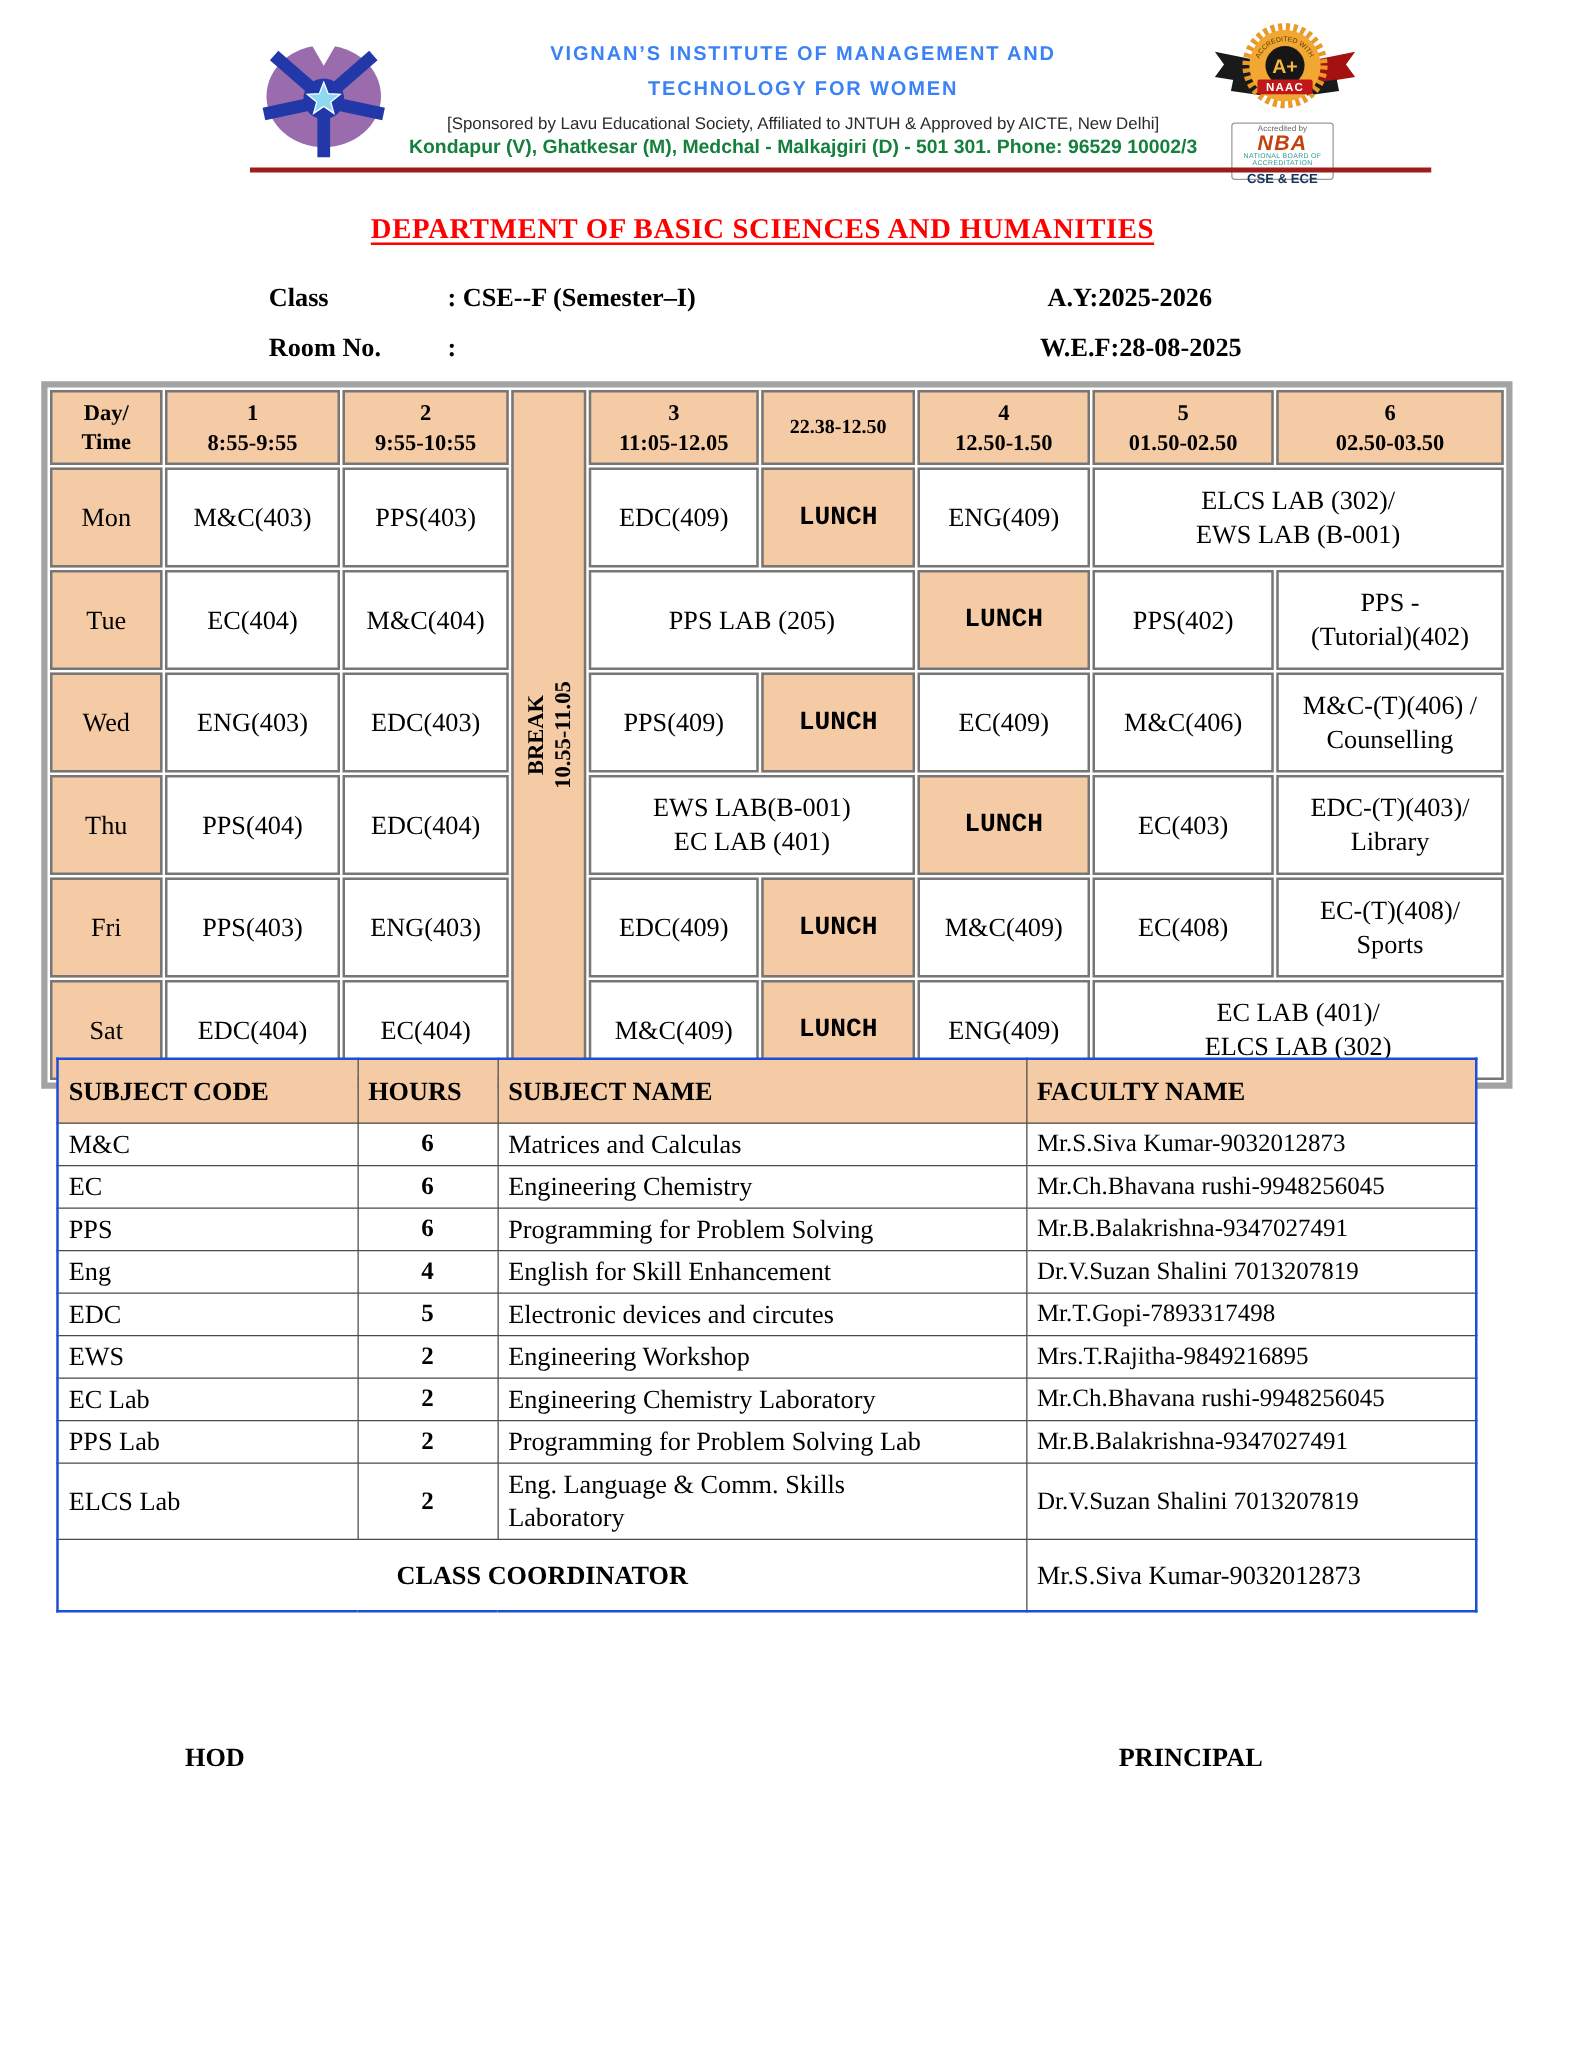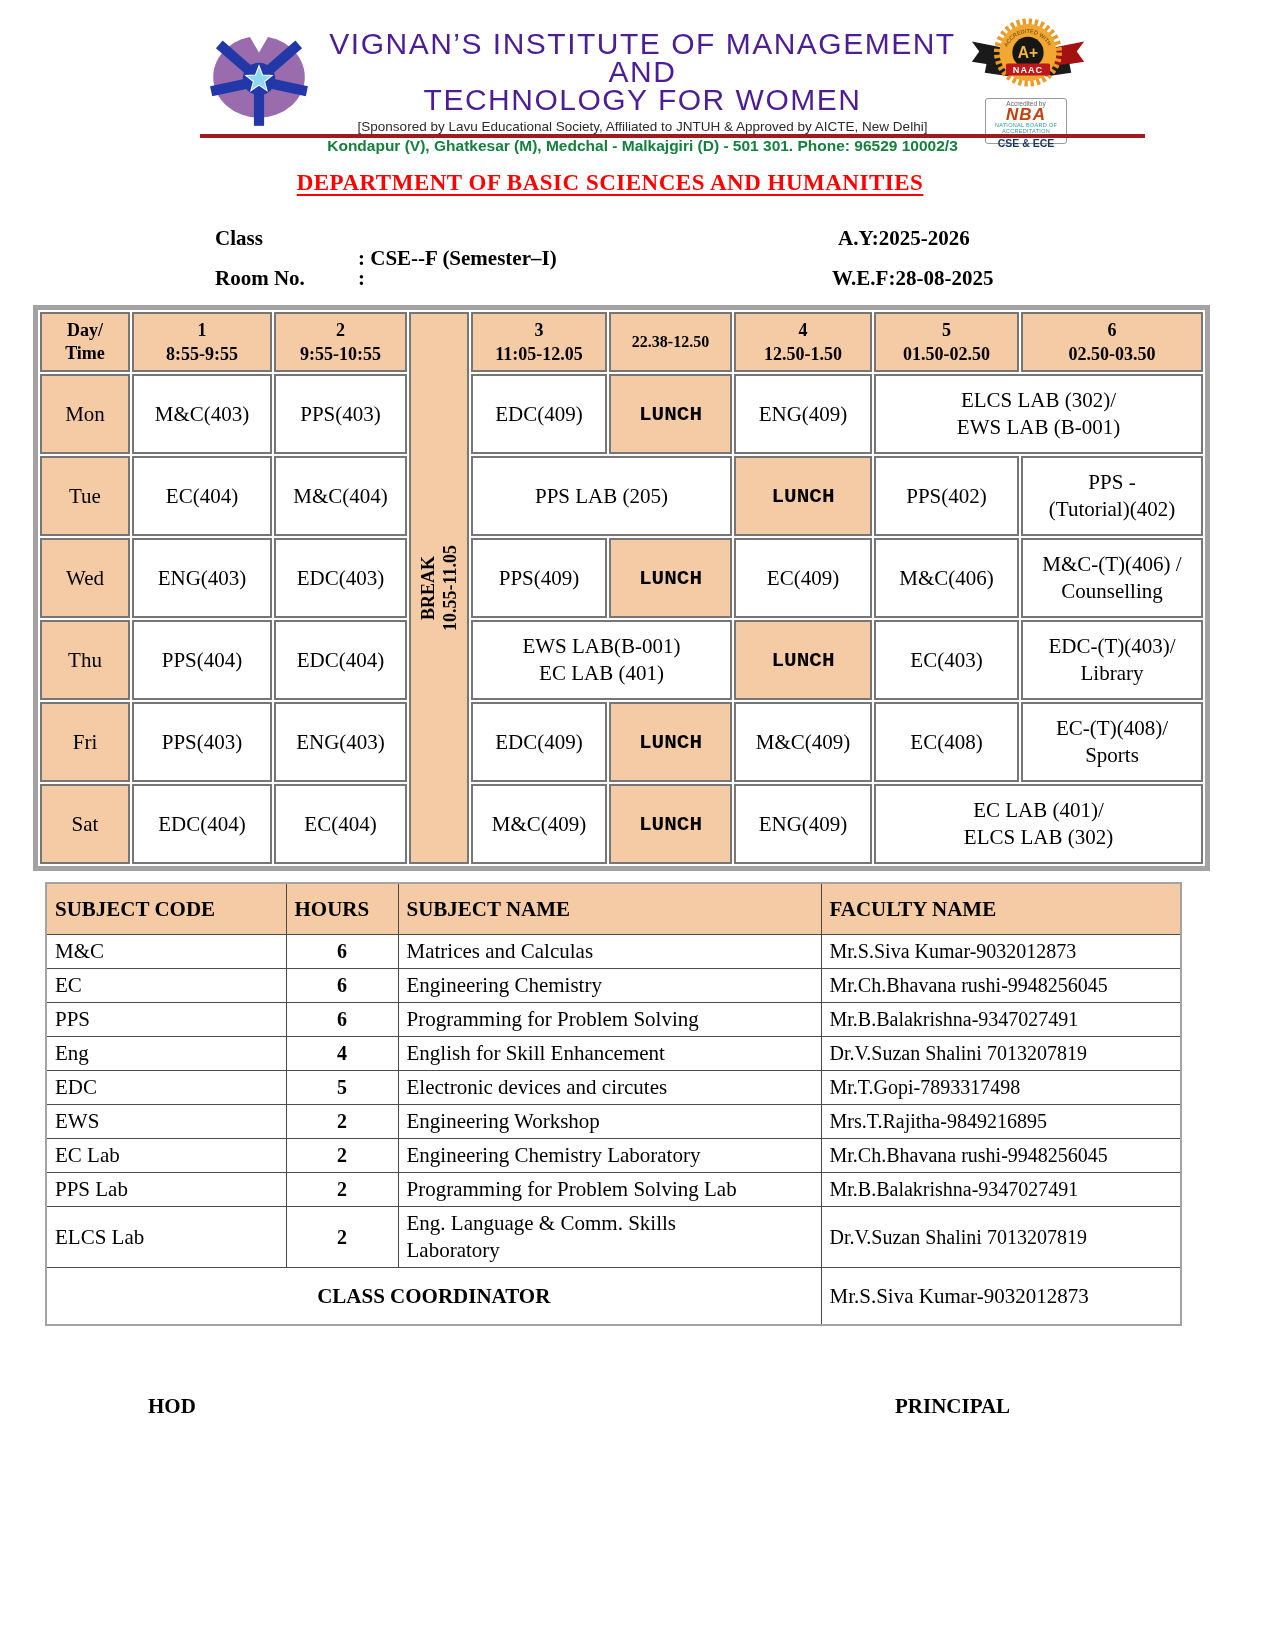--- a/index.html
+++ b/index.html
@@ -3,42 +3,42 @@
 <meta charset="utf-8">
 <style>
   html,body{margin:0;padding:0;background:#ffffff;}
   .page{position:relative;width:1275px;height:1650px;background:#fff;overflow:hidden;
         font-family:"Liberation Serif","DejaVu Serif",serif;color:#000;}
 
   
   .logo{position:absolute;left:203px;top:26px;width:112px;height:106px;}
   .lh-text{position:absolute;left:315px;top:30px;width:655px;text-align:center;
            font-family:"Liberation Sans","DejaVu Sans",sans-serif;}
-  .lh-title{font-size:30px;font-weight:normal;color:#4c1d95;letter-spacing:1.5px;line-height:28px;}
+  .lh-title{font-size:16px;font-weight:bold;color:#3b82f6;letter-spacing:1.5px;line-height:28px;}
   .lh-auto{font-size:17px;font-weight:bold;color:#c80000;margin-top:2px;}
   .lh-sponsor{font-size:13.5px;color:#2b2b2b;margin-top:5px;}
   .lh-address{font-size:15.5px;font-weight:bold;color:#15803d;margin-top:3px;}
   .red-rule{position:absolute;left:200px;top:134px;width:945px;height:4px;background:#9e1c1c;}
 
   .naac{position:absolute;left:963px;top:12px;width:130px;height:92px;}
   .nba-box{position:absolute;left:985px;top:98px;width:80px;height:44px;background:#fff;
            border:1px solid #9a9a9a;border-radius:3px;text-align:center;
            font-family:"Liberation Sans","DejaVu Sans",sans-serif;}
   .nba-accby{font-size:6.5px;color:#666;margin-top:1px;}
   .nba-name{font-size:17px;font-weight:bold;font-style:italic;color:#c2410c;line-height:15px;letter-spacing:1px;}
   .nba-sub{font-size:5.5px;color:#2a9a96;letter-spacing:.3px;}
   .nba-depts{font-size:10.5px;font-weight:bold;color:#17365d;border-top:1px solid #9a9a9a;margin-top:1px;line-height:14px;}
 
   
   .dept-title{position:absolute;left:0;top:170px;width:1220px;text-align:center;
               font-size:23px;font-weight:bold;color:#ff0000;letter-spacing:.5px;
               text-decoration:underline;text-underline-offset:4px;}
   .info{position:absolute;font-size:21px;font-weight:bold;white-space:nowrap;}
   .i-class-label{left:215px;top:226px;}
-  .i-class-value{left:358px;top:226px;margin-top:20px;}
+  .i-class-value{left:358px;top:226px;}
   .i-ay{left:838px;top:226px;}
   .i-room-label{left:215px;top:266px;}
   .i-room-value{left:358px;top:266px;}
   .i-wef{left:832px;top:266px;}
 
   
   table.tt{position:absolute;left:33px;top:305px;width:1169px;table-layout:fixed;
            border-collapse:separate;border-spacing:2px;border:5px solid #a3a3a3;background:#fff;}
   table.tt td{border:2px solid #767676;text-align:center;vertical-align:middle;
               white-space:pre-line;overflow:hidden;}
@@ -51,22 +51,22 @@
   .tt .day-cell{font-size:21px;}
   .tt .slot{font-size:21px;background:#fff;line-height:27px;}
   .tt .slot.peach{background:#f5cba6;}
   .tt .lunch{font-weight:bold;font-family:Liberation Mono, monospace;}
   .tt .break-cell{position:relative;}
   .break-rot{position:absolute;left:50%;top:50%;width:170px;
              transform:translate(-50%,-50%) rotate(-90deg);
              font-size:18px;font-weight:bold;line-height:22px;text-align:center;white-space:pre-line;}
 
   
-  table.subj{position:absolute;left:45px;top:882px;width:1135px;table-layout:fixed;
-             border-collapse:collapse;border:2px solid #a3a3a3;}
+  table.subj{position:absolute;left:45px;top:846px;width:1135px;table-layout:fixed;
+             border-collapse:collapse;border:2px solid #1d4ed8;}
   table.subj th,table.subj td{border:1px solid #4a4a4a;padding:3px 8px;vertical-align:middle;}
   table.subj th{background:#f5cba6;font-size:21px;text-align:left;height:44px;}
   .c-code{font-size:21px;}
   .c-hours{font-size:20px;font-weight:bold;text-align:center;}
   .c-name{font-size:21px;white-space:pre-line;line-height:27px;}
   .c-fac{font-size:20px;}
   th.h-hours{text-align:center;}
   .coord-row td{border-top:2px solid #2e2e2e;}
   .coord-label{font-size:21px;font-weight:bold;text-align:center;height:50px;}
   .coord-name{font-size:21px;}

